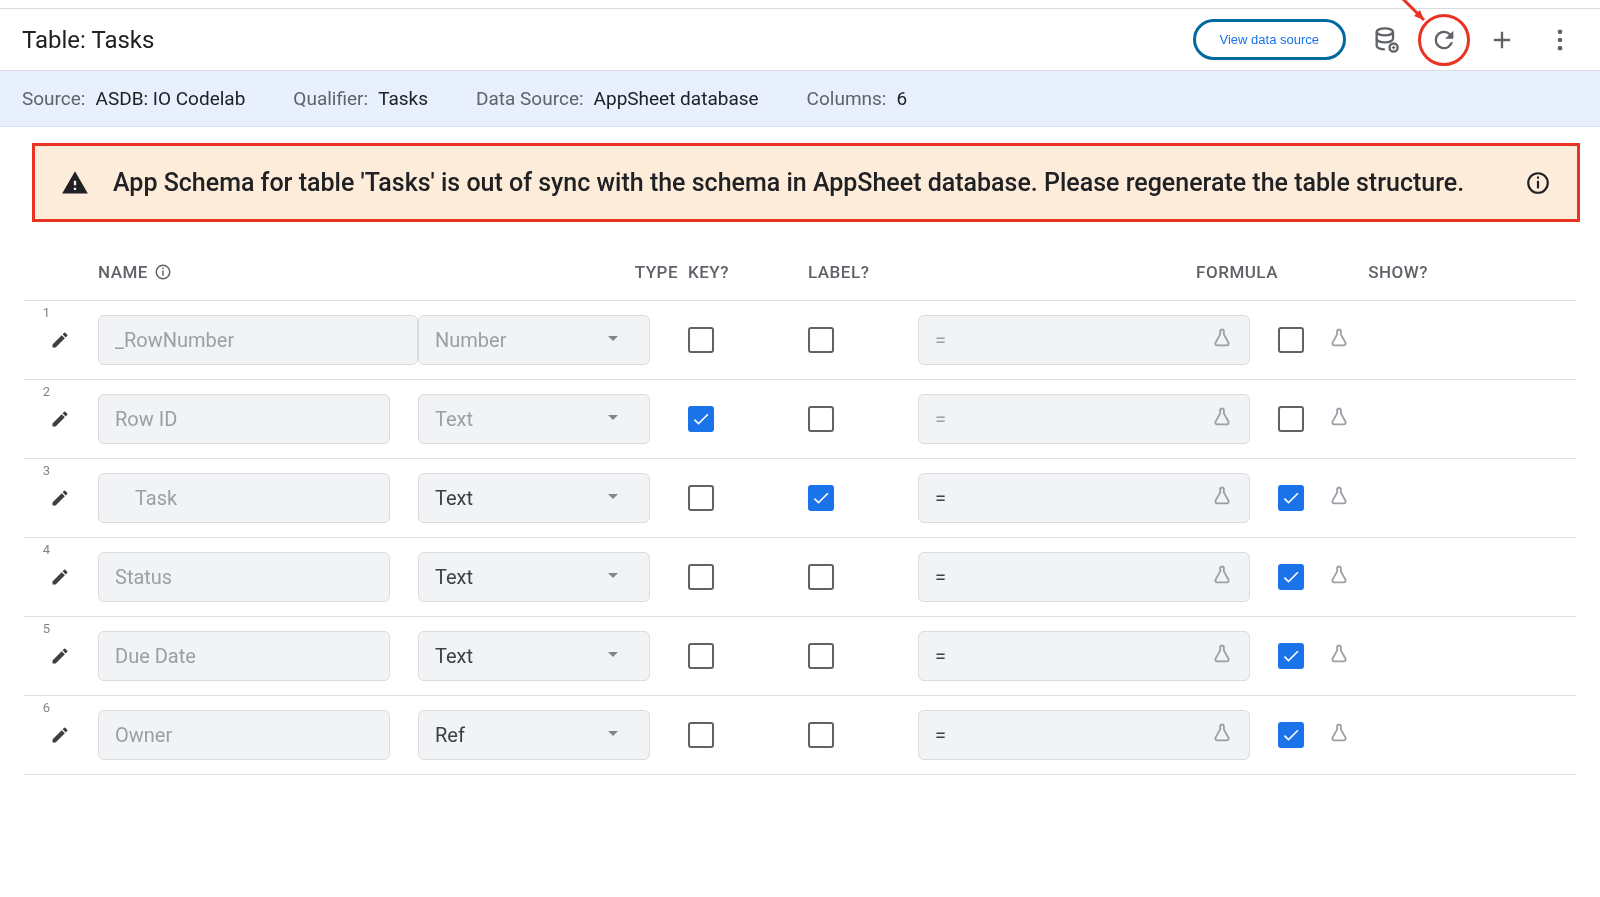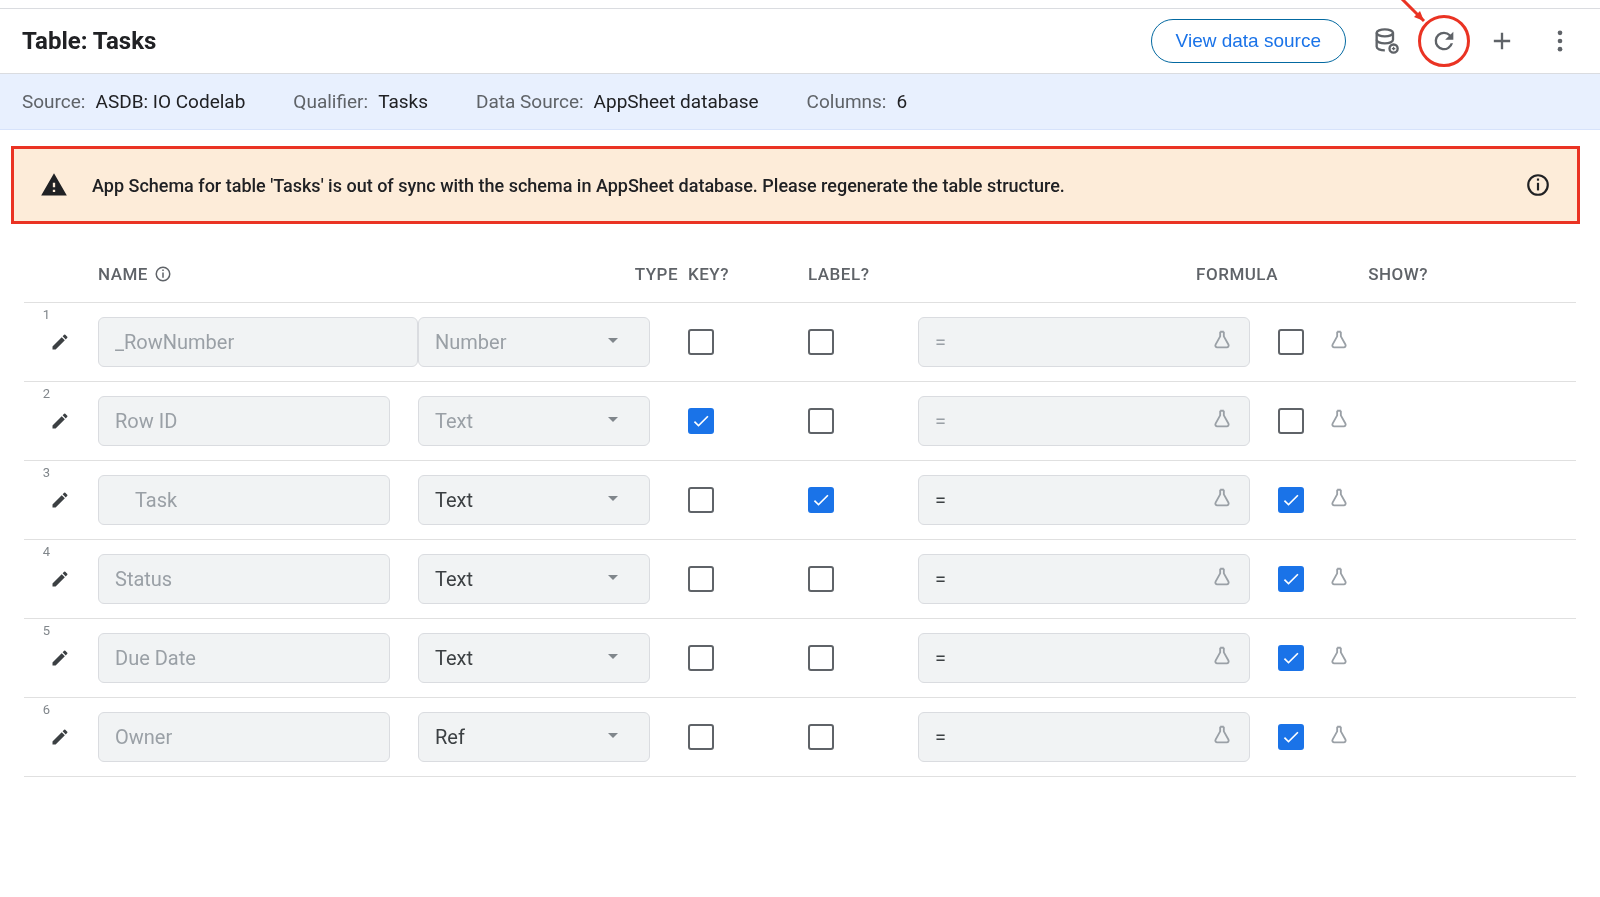--- a/index.html
+++ b/index.html
@@ -18,44 +18,44 @@
   }
   *{box-sizing:border-box;}
   html,body{margin:0;padding:0;background:#fff;font-family:"Google Sans",Roboto,Arial,sans-serif;color:var(--text);}
   body{width:1600px;}
 
   
   .header{
     display:flex;align-items:center;justify-content:space-between;
     padding:10px 22px;border-bottom:1px solid var(--border);border-top:1px solid var(--border);margin-top:8px;
   }
-  .title{font-size:24px;font-weight:700;color:#202124;}
+  .title{font-size:24px;font-weight:400;color:#202124;}
   .header-actions{display:flex;align-items:center;gap:22px;}
   .btn-outline{
-    border:1px solid #0369a1;background:#fff;color:var(--blue);
-    font-size:19px;font-weight:500;padding:10px 24px;border-radius:24px;cursor:pointer;
+    border:3px solid #0369a1;background:#fff;color:var(--blue);
+    font-size:13px;font-weight:500;padding:10px 24px;border-radius:24px;cursor:pointer;
   }
   .icon-btn{display:inline-flex;align-items:center;justify-content:center;width:36px;height:36px;color:var(--icon-grey);cursor:pointer;border-radius:50%;}
   .icon-btn svg{width:28px;height:28px;display:block;}
   .refresh-wrap{position:relative;display:inline-flex;align-items:center;justify-content:center;}
   .refresh-ring{position:absolute;inset:-8px;border:3px solid var(--warnborder);border-radius:50%;}
   .arrow-annot{position:absolute;top:-30px;left:-30px;color:var(--warnborder);}
 
   
   .infostrip{
     background:var(--infobg);padding:16px 22px;display:flex;gap:48px;align-items:center;
     font-size:19px;color:var(--muted);border-bottom:1px solid #d7e3fb;
   }
   .infostrip .grp{display:flex;gap:10px;align-items:flex-end;}
   .infostrip .val{color:var(--text);}
 
   
   .banner{
-    margin:16px 20px 8px 11px;border:3px solid var(--warnborder);background:var(--warnbg);
-    display:flex;align-items:center;gap:24px;padding:22px 26px;font-size:18px;font-weight:500;color:#202124;
+    margin:16px 20px 8px 32px;border:3px solid var(--warnborder);background:var(--warnbg);
+    display:flex;align-items:center;gap:24px;padding:22px 26px;font-size:25px;font-weight:500;color:#202124;
   }
   .banner .spacer{flex:1;}
   .warn-icon svg{width:28px;height:28px;display:block;}
   .info-icon svg{width:26px;height:26px;display:block;color:#202124;}
 
   
   .cols{padding:10px 24px 0 24px;}
   .colhead,.row{
     display:grid;
     grid-template-columns: 26px 48px 320px 260px 120px 120px 360px 90px 60px;

